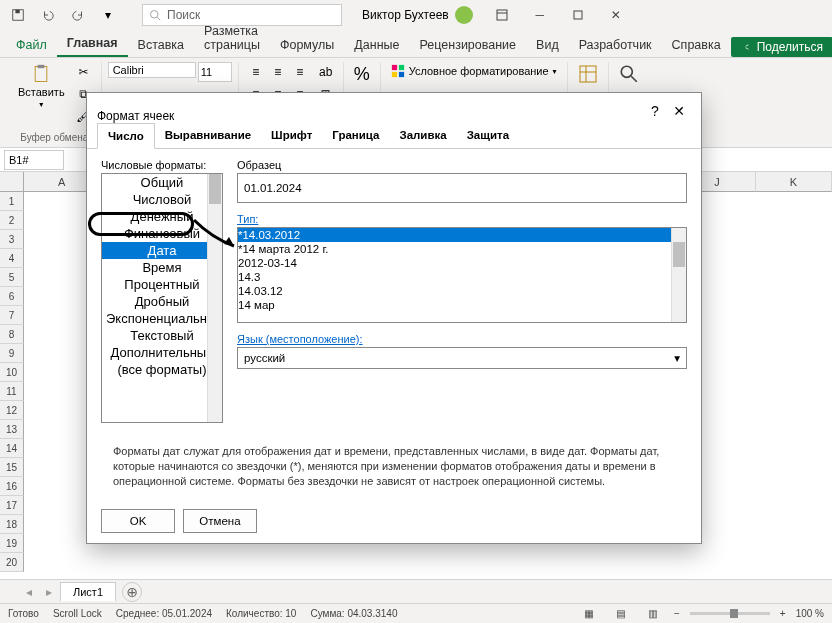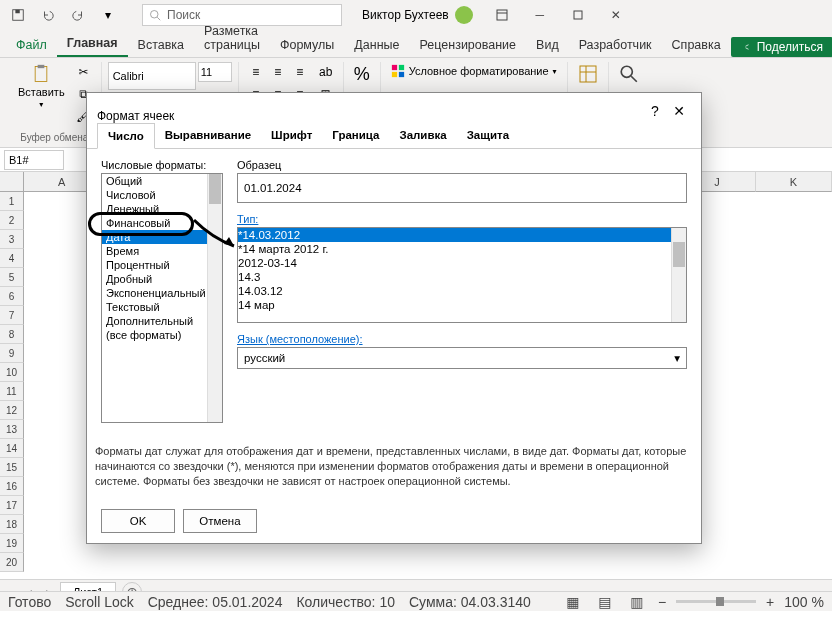--- a/index.html
+++ b/index.html
@@ -26,21 +26,21 @@
 
 .ribbon { height: 90px; background: #f3f2f1; display: flex; padding: 4px 8px 0; border-bottom: 1px solid #d4d4d4; }
 .rgroup { display: flex; flex-direction: column; padding: 0 6px; border-right: 1px solid #e0e0e0; }
 .rgroup-main { flex: 1; display: flex; align-items: flex-start; gap: 4px; }
 .rgroup-label { font-size: 10px; color: #666; text-align: center; padding: 2px 0 4px; }
 .big-btn { display: flex; flex-direction: column; align-items: center; padding: 2px 4px; cursor: pointer; }
 .big-btn svg { width: 20px; height: 20px; }
 .big-btn span { font-size: 11px; margin-top: 2px; }
 .col { display: flex; flex-direction: column; gap: 2px; }
 .sbtn { width: 22px; height: 20px; display: flex; align-items: center; justify-content: center; cursor: pointer; }
-.font-sel { width: 88px; height: 28px; border: 1px solid #ccc; font-size: 11px; padding: 0 4px; }
+.font-sel { width: 88px; height: 16px; border: 1px solid #ccc; font-size: 11px; padding: 0 4px; }
 .size-sel { width: 34px; height: 20px; border: 1px solid #ccc; font-size: 11px; padding: 0 2px; }
 
 
 .fbar { height: 24px; border-bottom: 1px solid #d4d4d4; display: flex; align-items: center; }
 .namebox { width: 60px; height: 20px; border: 1px solid #ccc; margin: 0 4px; padding: 0 4px; font-size: 11px; display: flex; align-items: center; }
 
 
 .grid { position: relative; height: 400px; }
 .colhdr { position: absolute; top: 0; left: 24px; right: 0; height: 20px; display: flex; }
 .ch { width: 79px; border-right: 1px solid #d4d4d4; border-bottom: 1px solid #aaa; background: #f0f0f0; font-size: 11px; display: flex; align-items: center; justify-content: center; color: #444; }
@@ -49,53 +49,53 @@
 .corner { position: absolute; top: 0; left: 0; width: 24px; height: 20px; background: #f0f0f0; border-right: 1px solid #aaa; border-bottom: 1px solid #aaa; }
 .cells { position: absolute; top: 20px; left: 24px; right: 0; bottom: 0; }
 
 
 .sheettabs { position: absolute; bottom: 20px; left: 0; right: 0; height: 24px; background: #f3f2f1; border-top: 1px solid #d4d4d4; display: flex; align-items: center; padding-left: 20px; gap: 2px; }
 .snav { width: 18px; height: 18px; display: flex; align-items: center; justify-content: center; color: #999; }
 .stab { padding: 3px 12px; background: #fff; border: 1px solid #ccc; border-bottom: none; font-size: 11px; }
 .sadd { width: 20px; height: 20px; border: 1px solid #ccc; border-radius: 50%; display: flex; align-items: center; justify-content: center; margin-left: 4px; font-size: 14px; color: #666; }
 
 
-.statusbar { position: absolute; bottom: 12px; left: 0; right: 0; height: 20px; background: #f3f2f1; border-top: 1px solid #d4d4d4; display: flex; align-items: center; padding: 0 8px; font-size: 14px; color: #444; gap: 14px; }
+.statusbar { position: absolute; bottom: 0; left: 0; right: 0; height: 20px; background: #f3f2f1; border-top: 1px solid #d4d4d4; display: flex; align-items: center; padding: 0 8px; font-size: 10px; color: #444; gap: 14px; }
 .statusbar .right { margin-left: auto; display: flex; align-items: center; gap: 10px; }
 .zoomslider { width: 80px; height: 3px; background: #ccc; position: relative; }
 .zoomslider::after { content: ''; position: absolute; left: 50%; top: -3px; width: 8px; height: 9px; background: #888; }
 
 
 .dialog { position: absolute; top: 92px; left: 86px; width: 616px; height: 452px; background: #fff; border: 1px solid #888; box-shadow: 0 8px 24px rgba(0,0,0,.3); display: flex; flex-direction: column; }
 .dlg-title { height: 30px; display: flex; align-items: flex-end; padding: 0 10px; font-size: 12px; }
 .dlg-title .spacer { flex: 1; }
 .dlg-close { width: 24px; height: 24px; display: flex; align-items: center; justify-content: center; cursor: pointer; font-size: 14px; }
 .dlg-tabs { display: flex; border-bottom: 1px solid #ccc; padding: 0 10px; }
 .dtab { padding: 6px 10px; font-size: 11.5px; cursor: pointer; font-weight: bold; }
 .dtab.active { border: 1px solid #ccc; border-bottom: 1px solid #fff; margin-bottom: -1px; background: #fff; }
 .dlg-body { flex: 1; padding: 10px 14px; display: flex; gap: 14px; }
 .catlist { width: 122px; }
 .catlist-label { font-size: 11px; margin-bottom: 2px; }
 .catlist-box { border: 1px solid #888; height: 250px; overflow: hidden; position: relative; }
 .catlist-box .scrolltrack { position: absolute; right: 0; top: 0; bottom: 0; width: 15px; background: #f0f0f0; border-left: 1px solid #ddd; }
 .catlist-box .thumb { position: absolute; top: 0; left: 1px; right: 1px; height: 30px; background: #c0c0c0; }
-.catitem { padding: 1px 4px; font-size: 11px; cursor: pointer; }
+.catitem { padding: 1px 4px; font-size: 13px; cursor: pointer; text-align: center; }
 .catitem.sel { background: #0078d4; color: #fff; }
 .rightcol { flex: 1; }
 .sample-label { font-size: 11px; }
 .sample-box { border: 1px solid #888; padding: 4px 6px; margin: 2px 0 10px; font-size: 11.5px; height: 30px; display: flex; align-items: center; }
 .type-label { font-size: 11px; color: #0066cc; text-decoration: underline; }
 .type-box { border: 1px solid #888; height: 96px; overflow: hidden; position: relative; margin: 2px 0 10px; }
 .type-box .scrolltrack { position: absolute; right: 0; top: 0; bottom: 0; width: 15px; background: #f0f0f0; border-left: 1px solid #ddd; }
 .type-box .thumb { position: absolute; top: 14px; left: 1px; right: 1px; height: 25px; background: #c0c0c0; }
 .typeitem { padding: 0 0; font-size: 11.5px; cursor: pointer; line-height: 14px; }
 .typeitem.sel { background: #0078d4; color: #fff; }
 .lang-label { font-size: 11px; color: #0066cc; text-decoration: underline; }
 .lang-sel { width: 100%; height: 22px; border: 1px solid #888; padding: 0 6px; font-size: 11.5px; margin-top: 2px; display: flex; align-items: center; justify-content: space-between; }
-.desc { font-size: 11px; color: #333; padding: 0 8px 10px; line-height: 1.35; }
+.desc { font-size: 11px; color: #333; padding: 0 26px 10px; line-height: 1.35; }
 .dlg-buttons { display: flex; gap: 8px; padding: 10px 14px; }
 .dbtn { min-width: 74px; height: 24px; border: 1px solid #888; background: #fdfdfd; font-size: 11.5px; cursor: pointer; }
 
 
 .anno-circle { position: absolute; border: 3px solid #000; border-radius: 14px; pointer-events: none; }
 .anno-arrow { position: absolute; pointer-events: none; }
 </style>
 </head>
 <body>
 

